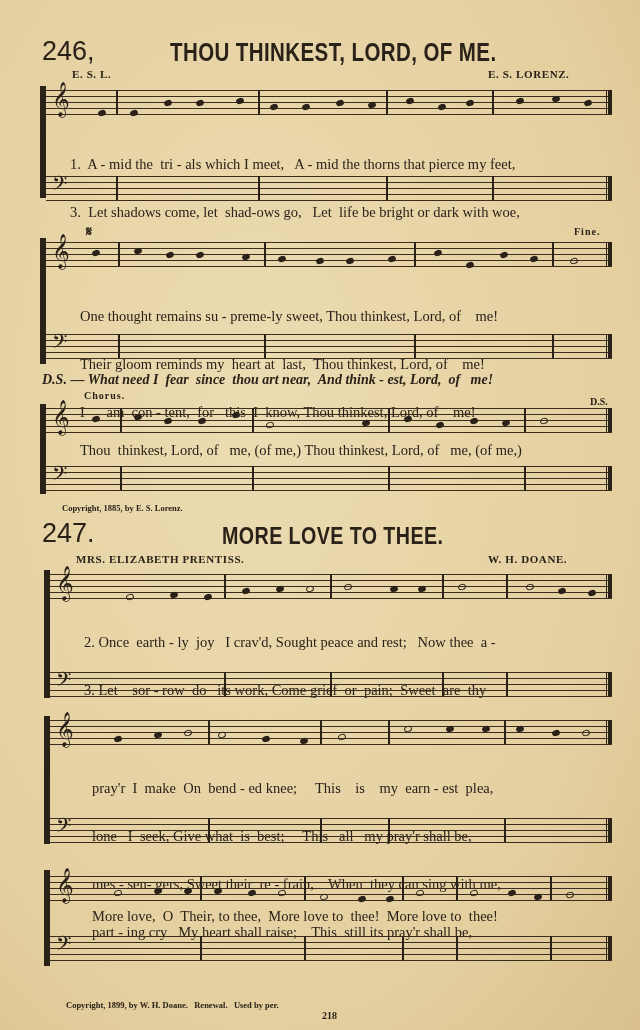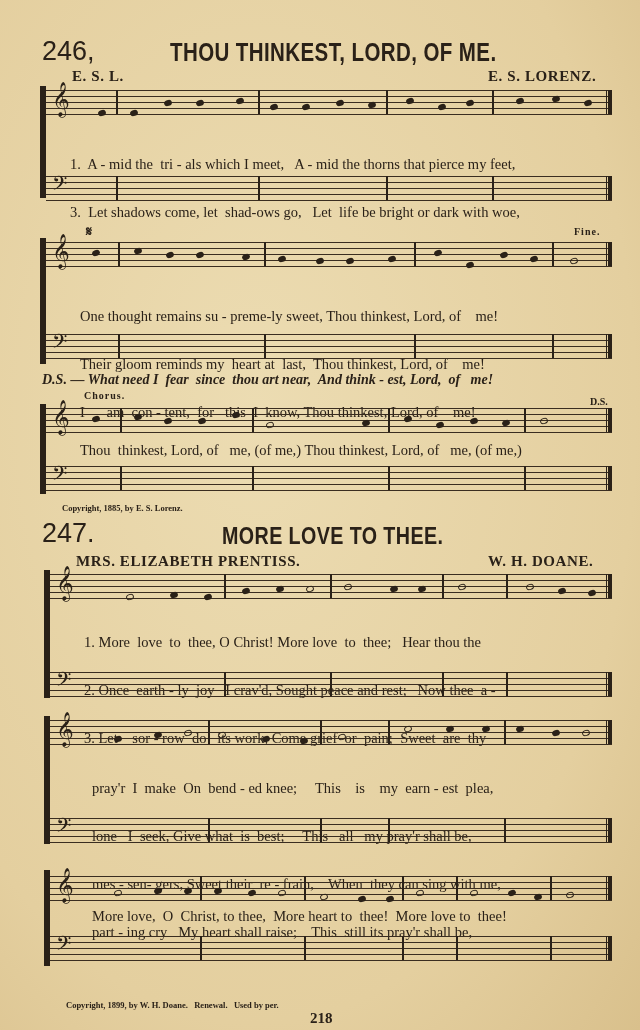--- a/index.html
+++ b/index.html
@@ -2,21 +2,21 @@
 <html><head>
 <meta charset="utf-8">
 <style>
   html,body{margin:0;padding:0;}
   body{width:640px;height:1030px;background:#e6d2a4;position:relative;overflow:hidden;
        font-family:"Liberation Serif","DejaVu Serif",serif;color:#2a2118;}
   .page{position:absolute;inset:0;background:radial-gradient(ellipse at 40% 40%,#ecdcb2 0%,#e4cf9f 70%,#d9c08c 100%);}
   .abs{position:absolute;}
   .hnum{font-family:"Liberation Sans","DejaVu Sans",sans-serif;font-size:27px;font-weight:normal;color:#2a2118;}
   .htitle{font-family:"Liberation Sans","DejaVu Sans",sans-serif;font-size:22px;font-weight:bold;letter-spacing:0.5px;transform:scaleX(0.82);transform-origin:left top;color:#2a2118;}
-  .credit{font-size:15px;font-weight:bold;letter-spacing:0.6px;}
+  .credit{font-size:11px;font-weight:bold;letter-spacing:0.6px;}
   .lyr{font-size:14.5px;line-height:16px;white-space:pre;}
   .ital{font-style:italic;}
   .small{font-size:10px;font-weight:bold;}
   .staff{position:absolute;height:24px;}
   .staff .line{position:absolute;left:0;right:0;height:1px;background:#3a2d20;}
   .brace{position:absolute;width:6px;background:#2a2118;}
   .bar{position:absolute;top:0;width:1.5px;height:24px;background:#2a2118;}
   .end{position:absolute;top:0;width:6px;height:24px;border-left:1.5px solid #2a2118;border-right:4px solid #2a2118;box-sizing:border-box;}
   .clef{position:absolute;font-size:30px;top:-9px;left:6px;font-family:"DejaVu Sans",sans-serif;}
   .note{position:absolute;width:8px;height:6px;border-radius:50%;background:#2a2118;transform:rotate(-20deg);}
@@ -198,21 +198,20 @@
     <div class="note open" style="left:256px;top:12px"></div>
   <div class="note open" style="left:294px;top:10px"></div>
     <div class="note" style="left:340px;top:12px"></div>
     <div class="note" style="left:368px;top:12px"></div>
   <div class="note open" style="left:408px;top:10px"></div>
   <div class="note open" style="left:476px;top:10px"></div>
     <div class="note" style="left:508px;top:14px"></div>
     <div class="note" style="left:538px;top:16px"></div>
 </div>
 <div class="abs lyr" style="left:84px;top:602px;">
-  <div>1. More  love  to  thee, O Christ! More love  to  thee;   Hear thou the</div>
   <div>2. Once  earth - ly  joy   I crav'd, Sought peace and rest;   Now thee  a -</div>
   <div>3. Let    sor - row  do   its work, Come grief  or  pain;  Sweet  are  thy</div>
 </div>
 <div class="staff" style="left:50px;width:562px;top:672px;">
   <div class="line" style="top:0"></div>
     <div class="line" style="top:6px"></div>
     <div class="line" style="top:12px"></div>
     <div class="line" style="top:18px"></div>
     <div class="line" style="top:24px"></div>
   <span class="clef" style="font-size:24px;top:-4px">𝄢</span>
@@ -292,30 +291,30 @@
     <div class="note open" style="left:228px;top:14px"></div>
   <div class="note open" style="left:270px;top:18px"></div>
     <div class="note" style="left:308px;top:20px"></div>
     <div class="note" style="left:336px;top:20px"></div>
   <div class="note open" style="left:366px;top:14px"></div>
   <div class="note open" style="left:420px;top:14px"></div>
     <div class="note" style="left:458px;top:14px"></div>
     <div class="note" style="left:484px;top:18px"></div>
   <div class="note open" style="left:516px;top:16px"></div>
 </div>
-<div class="abs lyr" style="left:92px;top:908px;">More love,  O  Christ, to thee,  More heart to  thee!  More love to  thee!</div>
+<div class="abs lyr" style="left:92px;top:908px;">More love,  O  Their, to thee,  More love to  thee!  More love to  thee!</div>
 <div class="staff" style="left:50px;width:562px;top:936px;">
   <div class="line" style="top:0"></div>
     <div class="line" style="top:6px"></div>
     <div class="line" style="top:12px"></div>
     <div class="line" style="top:18px"></div>
     <div class="line" style="top:24px"></div>
   <span class="clef" style="font-size:24px;top:-4px">𝄢</span>
   <div class="bar" style="left:150px"></div>
     <div class="bar" style="left:254px"></div>
     <div class="bar" style="left:352px"></div>
     <div class="bar" style="left:406px"></div>
     <div class="bar" style="left:500px"></div>
     <div class="end" style="left:556px"></div>
 </div>
 
 <div class="abs" style="left:66px;top:1000px;font-size:8.5px;font-weight:bold;white-space:pre;">Copyright, 1899, by W. H. Doane.   Renewal.   Used by per.</div>
-<div class="abs" style="left:310px;top:1010px;font-size:15px;font-weight:bold;">218</div>
+<div class="abs" style="left:322px;top:1010px;font-size:10px;font-weight:bold;">218</div>
 
 </body></html>

